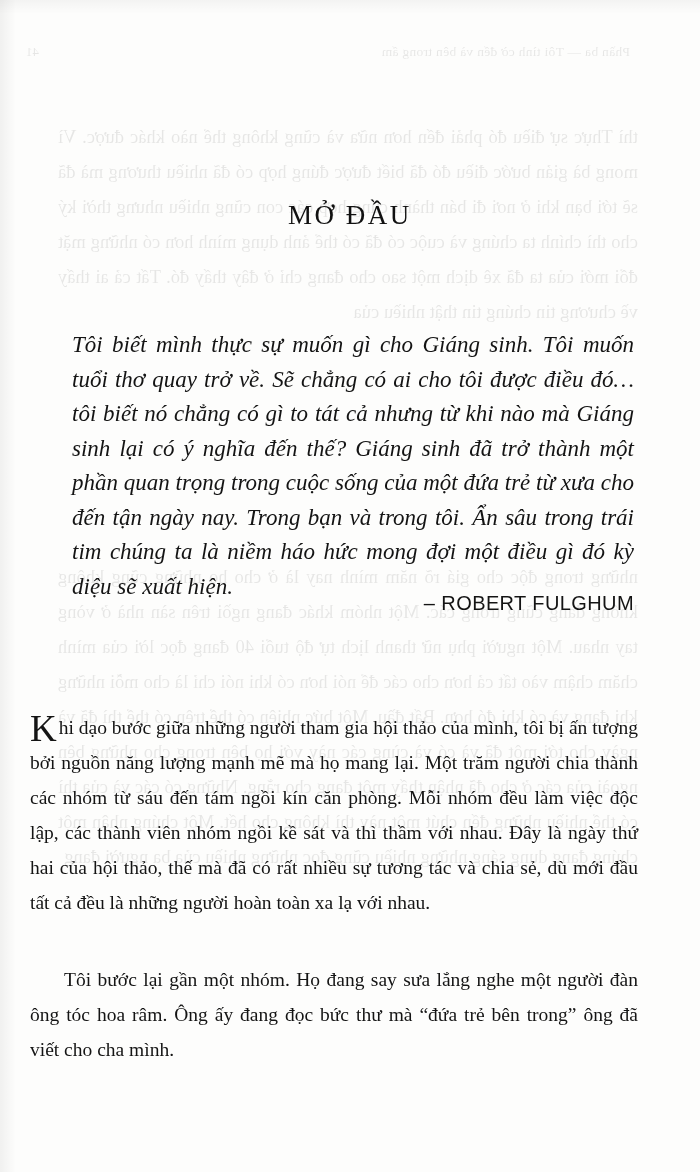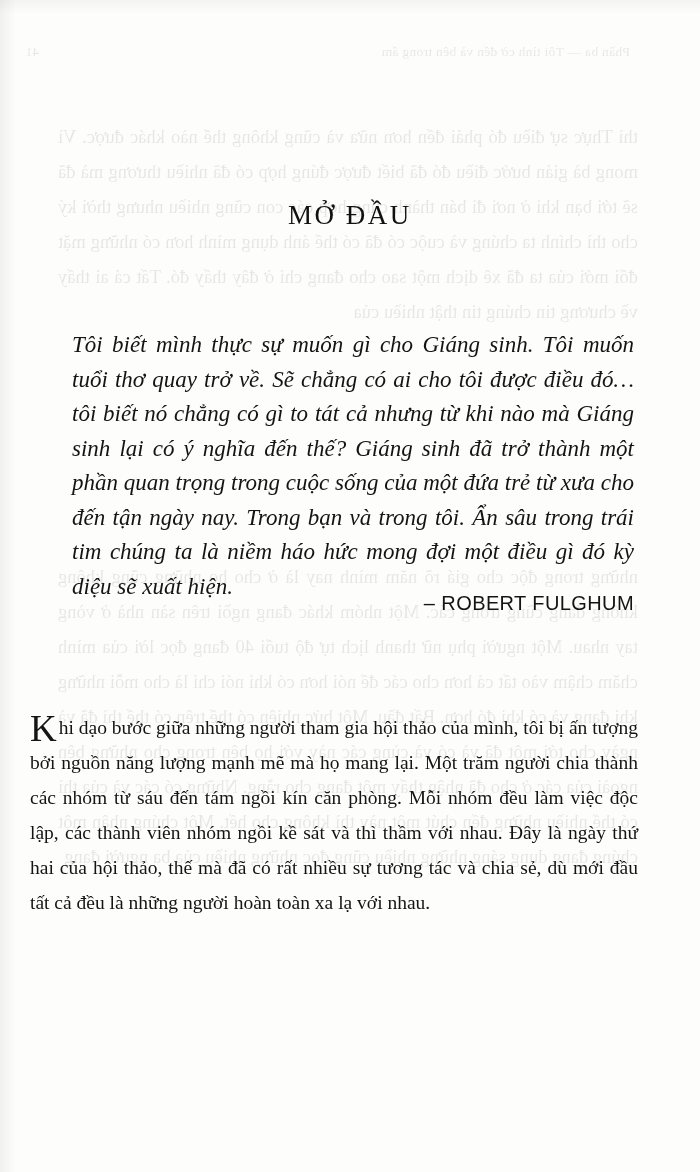--- a/index.html
+++ b/index.html
@@ -169,18 +169,19 @@
     <h1 class="chapter-title">MỞ ĐẦU</h1>
 
     <div class="epigraph">Tôi biết mình thực sự muốn gì cho Giáng sinh. Tôi muốn tuổi thơ quay trở về. Sẽ chẳng có ai cho tôi được điều đó… tôi biết nó chẳng có gì to tát cả nhưng từ khi nào mà Giáng sinh lại có ý nghĩa đến thế? Giáng sinh đã trở thành một phần quan trọng trong cuộc sống của một đứa trẻ từ xưa cho đến tận ngày nay. Trong bạn và trong tôi. Ẩn sâu trong trái tim chúng ta là niềm háo hức mong đợi một điều gì đó kỳ diệu sẽ xuất hiện.</div>
 
     <div class="epigraph-attrib">– ROBERT FULGHUM</div>
 
     <p class="body-block p1">
       <span class="dropcap">K</span><span>hi dạo bước giữa những người tham gia hội thảo của mình, tôi bị ấn tượng bởi nguồn năng lượng mạnh mẽ mà họ mang lại. Một trăm người chia thành các nhóm từ sáu đến tám ngồi kín căn phòng. Mỗi nhóm đều làm việc độc lập, các thành viên nhóm ngồi kề sát và thì thầm với nhau. Đây là ngày thứ hai của hội thảo, thế mà đã có rất nhiều sự tương tác và chia sẻ, dù mới đầu tất cả đều là những người hoàn toàn xa lạ với nhau.</span>
     </p>
 
+    <p class="body-block p2 indent">Tôi bước lại gần một nhóm. Họ đang say sưa lắng nghe một người đàn ông tóc hoa râm. Ông ấy đang đọc bức thư mà “đứa trẻ bên trong” ông đã viết cho cha mình.</p>
 
   </div>
 
   <div class="edge-left"></div>
   <div class="edge-top"></div>
 </div>
 
 </body></html>

